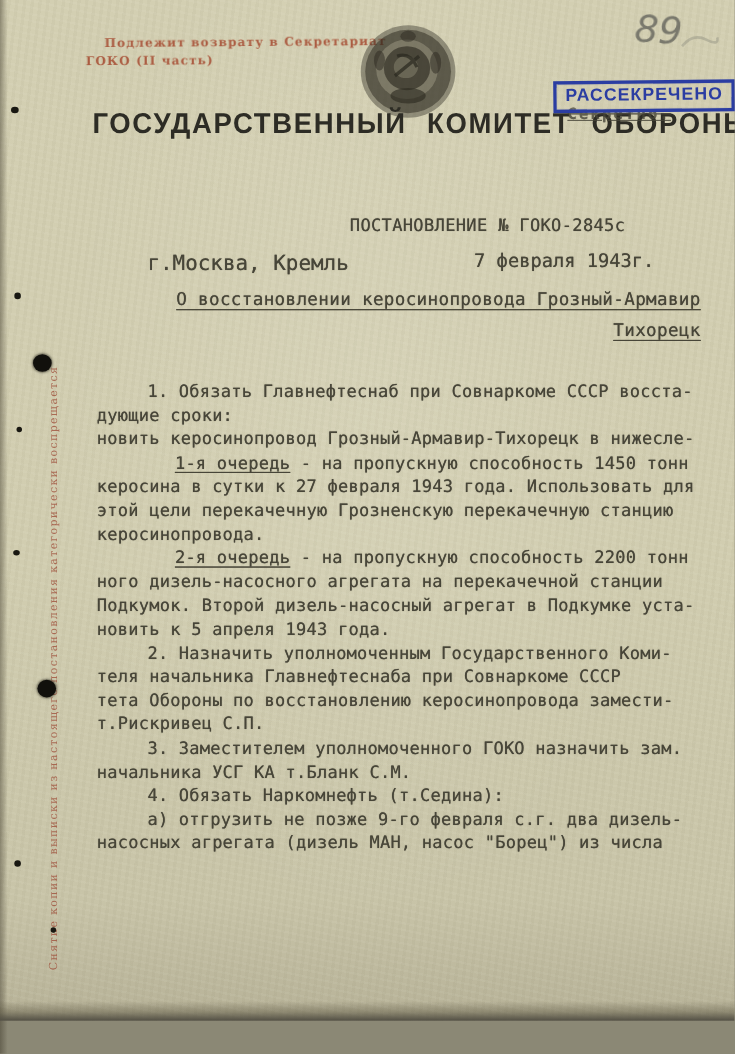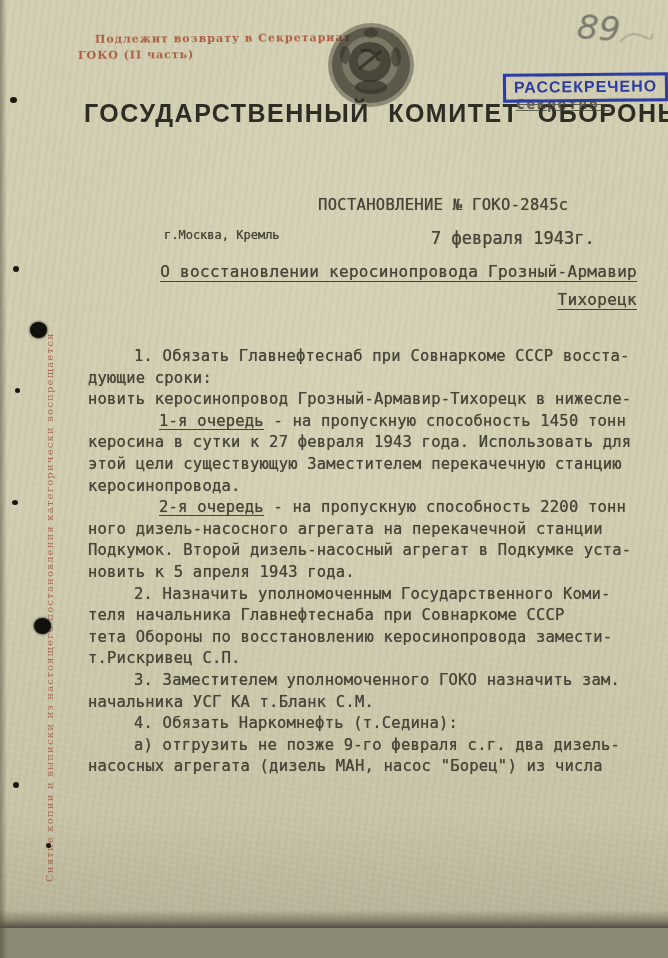--- a/index.html
+++ b/index.html
@@ -44,21 +44,21 @@
     font-size:14px;font-weight:bold;color:#33312a;letter-spacing:2px;
     text-decoration:underline line-through;opacity:.8;filter:blur(.3px);}
 
   .doc-title{position:absolute;left:84px;top:99px;width:566px;margin:0;
     font-family:"Liberation Sans","DejaVu Sans",sans-serif;font-weight:bold;
     font-size:25px;letter-spacing:1.5px;word-spacing:10px;white-space:nowrap;
     color:#2d2c25;transform:scaleY(1.04);filter:blur(.2px);}
 
   .typew{color:#474538;text-shadow:0 0 .7px rgba(60,58,46,.8);}
   .decree-number{position:absolute;left:303px;top:196px;font-size:15.5px;letter-spacing:.3px;margin-left:15px;}
-  .place{position:absolute;left:164px;top:228px;font-size:12px;}
+  .place{position:absolute;left:134px;top:228px;font-size:19px;}
   .date{position:absolute;left:431px;top:228px;font-size:17px;}
 
   .subject{position:absolute;left:85px;top:258px;width:552px;text-align:right;
     font-size:16px;line-height:28px;letter-spacing:.3px;}
   .subject div{text-decoration:underline;text-underline-offset:4px;}
 
   .body-text{position:absolute;left:88px;top:346px;width:560px;
     font-size:15.5px;line-height:21.6px;letter-spacing:.2px;}
   .body-text .line{white-space:nowrap;}
   .body-text .indent{padding-left:46px;}
@@ -118,21 +118,21 @@
     <div>О восстановлении керосинопровода Грозный-Армавир</div>
     <div>Тихорецк</div>
   </div>
 
   <div class="body-text typew">
       <div class="line indent">1. Обязать Главнефтеснаб при Совнаркоме СССР восста-</div>
       <div class="line">дующие сроки:</div>
       <div class="line">новить керосинопровод Грозный-Армавир-Тихорецк в нижесле-</div>
       <div class="line indent"><span class="u">1-я очередь</span> - на пропускную способность 1450 тонн</div>
       <div class="line">керосина в сутки к 27 февраля 1943 года. Использовать для</div>
-      <div class="line">этой цели существующую Заместителем перекачечную станцию</div>
+      <div class="line">этой цели перекачечную Грозненскую перекачечную станцию</div>
       <div class="line">керосинопровода.</div>
       <div class="line indent"><span class="u">2-я очередь</span> - на пропускную способность 2200 тонн</div>
       <div class="line">ного дизель-насосного агрегата на перекачечной станции</div>
       <div class="line">Подкумок. Второй дизель-насосный агрегат в Подкумке уста-</div>
       <div class="line">новить к 5 апреля 1943 года.</div>
       <div class="line indent">2. Назначить уполномоченным Государственного Коми-</div>
       <div class="line">теля начальника Главнефтеснаба при Совнаркоме СССР</div>
       <div class="line">тета Обороны по восстановлению керосинопровода замести-</div>
       <div class="line">т.Рискривец С.П.</div>
       <div class="line indent">3. Заместителем уполномоченного ГОКО назначить зам.</div>

